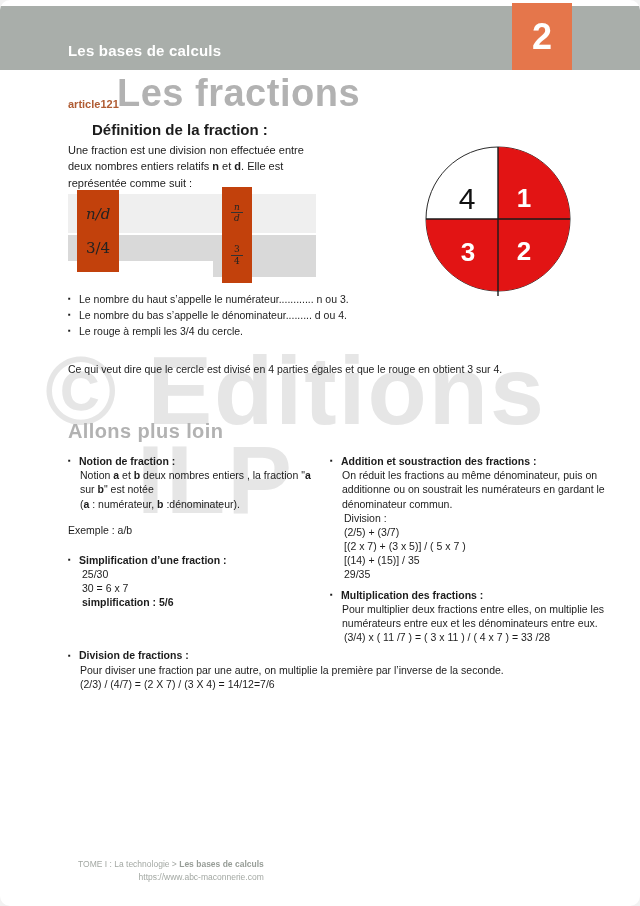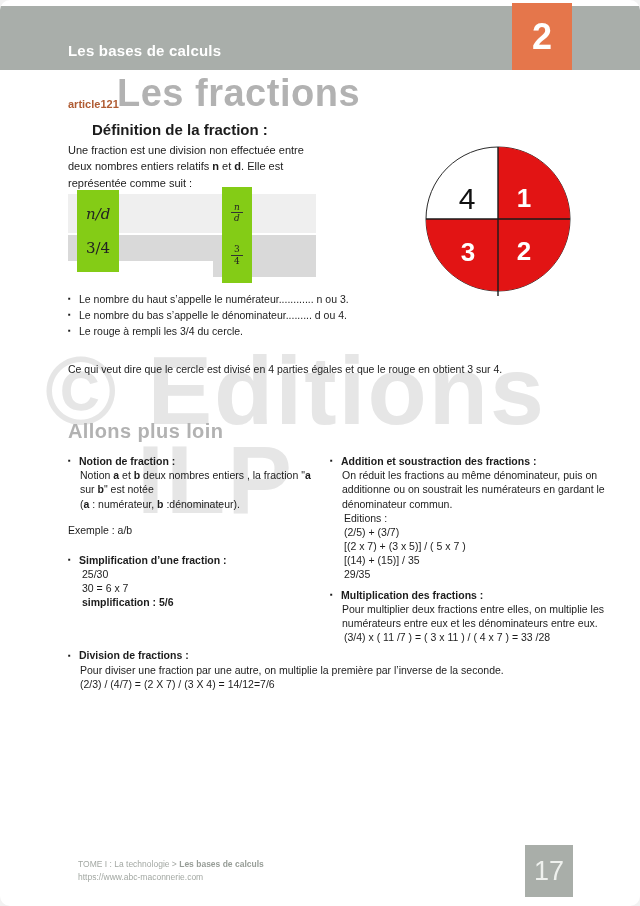--- a/index.html
+++ b/index.html
@@ -26,21 +26,21 @@
   .intro { left:68px; top:142px; width:256px; font-size:11px; line-height:1.48; }
 
   
   .nbox { display:flex; align-items:center; padding-left:9px; }
   .nbox.light { background:#efefef; }
   .nbox.dark  { background:#d9d9d9; }
   .box1 { left:68px;  top:194px; width:136px; height:39px; }
   .box2 { left:213px; top:194px; width:94px;  height:39px; }
   .box3 { left:68px;  top:235px; width:136px; height:26px; }
   .box4 { left:213px; top:235px; width:94px;  height:42px; }
-  .mathpatch { background:#84cc16; padding:15px 9px; display:inline-block; }
+  .mathpatch { background:#c2410c; padding:15px 9px; display:inline-block; }
   .math-inline { font-family:"DejaVu Serif", serif; font-style:italic; font-size:15px; color:#222; }
   .math-inline.upright { font-style:normal; }
   .frac { display:inline-block; text-align:center; font-family:"DejaVu Serif", serif; font-size:9px; line-height:1.15; color:#222; }
   .frac .num { display:block; border-bottom:1px solid #333; padding:0 3px; }
   .frac .den { display:block; padding:0 3px; }
   .frac.it { font-style:italic; }
 
   
   .pie { left:424px; top:145px; width:148px; height:152px; }
   .pie-num { position:absolute; width:36px; height:32px; line-height:32px; text-align:center;
@@ -69,21 +69,21 @@
   .gap-s { height:6px; } .gap-m { height:12px; } .gap-l { height:16px; }
 
   .division-block { left:68px; top:648px; width:545px; font-size:10.5px; line-height:1.4; }
 
   
   .watermark { position:absolute; z-index:0; left:45px; top:346px; font-size:97px; font-weight:bold;
     color:#e6e6e6; line-height:.92; letter-spacing:2px; white-space:nowrap; }
   .watermark .wm2 { display:block; margin-left:92px; }
 
   
-  .footer-text { left:78px; top:858px; font-size:8.5px; color:#a3a8a3; line-height:1.5; }
+  .footer-text { left:78px; top:858px; font-size:8.5px; color:#a3a8a3; line-height:1.5;text-align:right; }
   .footer-text .bold { color:#979d97; }
   .page-num-box { left:525px; top:845px; width:48px; height:52px; background:#a9aea9;
     display:flex; align-items:center; justify-content:center; font-size:27px; color:#eff1ee; }
 </style>
 </head>
 <body>
 
 <div class="page">
 
   <div class="watermark">
@@ -174,21 +174,21 @@
     <div class="mono-line">30 = 6 x 7</div>
     <div class="mono-line bold">simplification : 5/6</div>
   </div>
 
   <div class="abs col col-right">
     <div class="h-row">
       <span class="marker">▪</span>
       <span class="h-text">Addition et soustraction des fractions :</span>
     </div>
     <div class="body-text">On réduit les fractions au même dénominateur, puis on additionne ou on soustrait les numérateurs en gardant le dénominateur commun.</div>
-    <div class="mono-line">Editions :</div>
+    <div class="mono-line">Division :</div>
     <div class="mono-line">(2/5) + (3/7)</div>
     <div class="mono-line">[(2 x 7) + (3 x 5)] / ( 5 x 7 )</div>
     <div class="mono-line">[(14) + (15)] / 35</div>
     <div class="mono-line">29/35</div>
     <div class="gap-s"></div>
     <div class="h-row">
       <span class="marker">▪</span>
       <span class="h-text">Multiplication des fractions :</span>
     </div>
     <div class="body-text">Pour multiplier deux fractions entre elles, on multiplie les numérateurs entre eux et les dénominateurs entre eux.</div>
@@ -203,17 +203,14 @@
     <div class="body-text">Pour diviser une fraction par une autre, on multiplie la première par l’inverse de la seconde.</div>
     <div class="body-text">(2/3) / (4/7) = (2 X 7) / (3 X 4) = 14/12=7/6</div>
   </div>
 
   <div class="abs footer-text">
     <div>
       <span>TOME I : La technologie &gt; </span><span class="bold">Les bases de calculs</span>
     </div>
     <div>https://www.abc-maconnerie.com</div>
   </div>
-  <div class="abs page-num-box">
-    <span>17</span>
-  </div>
 
 </div>
 
 </body></html>

